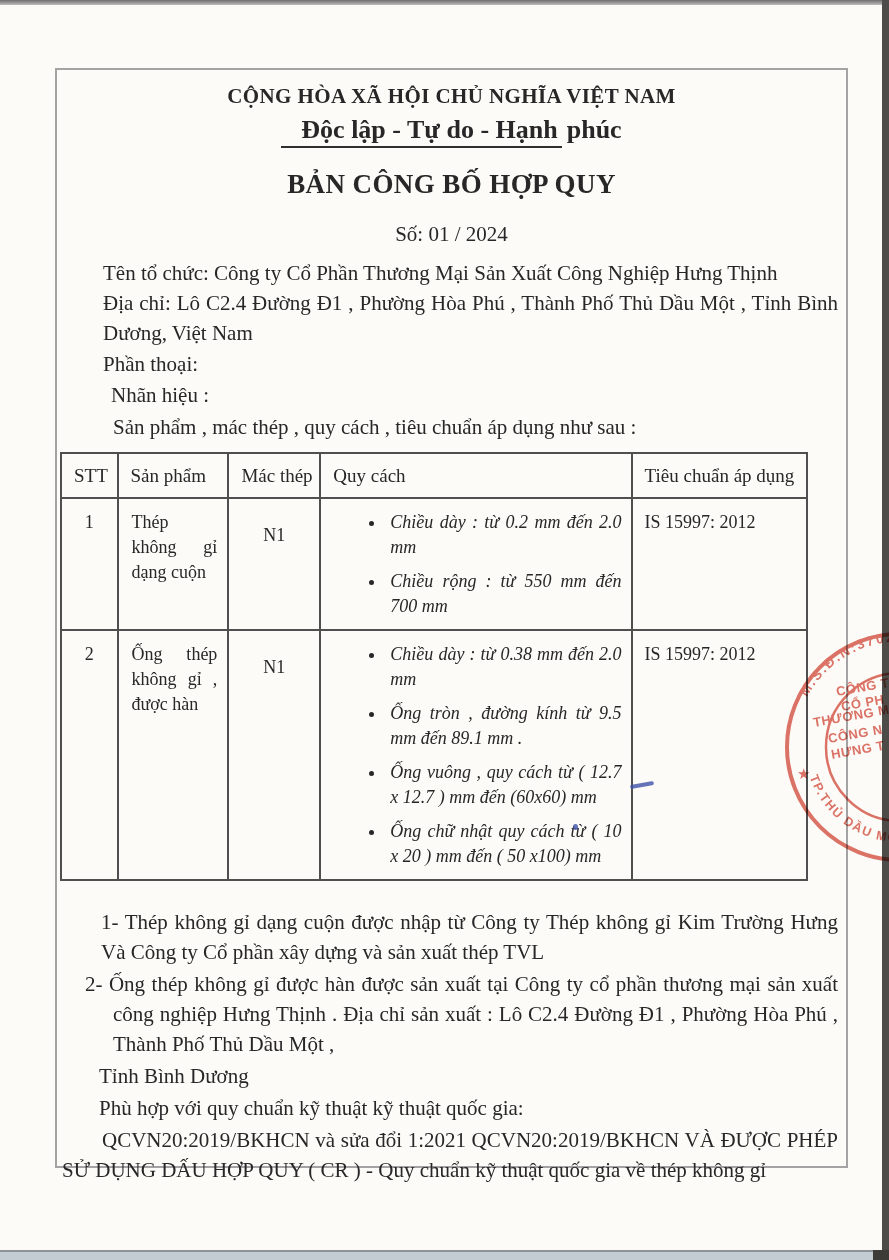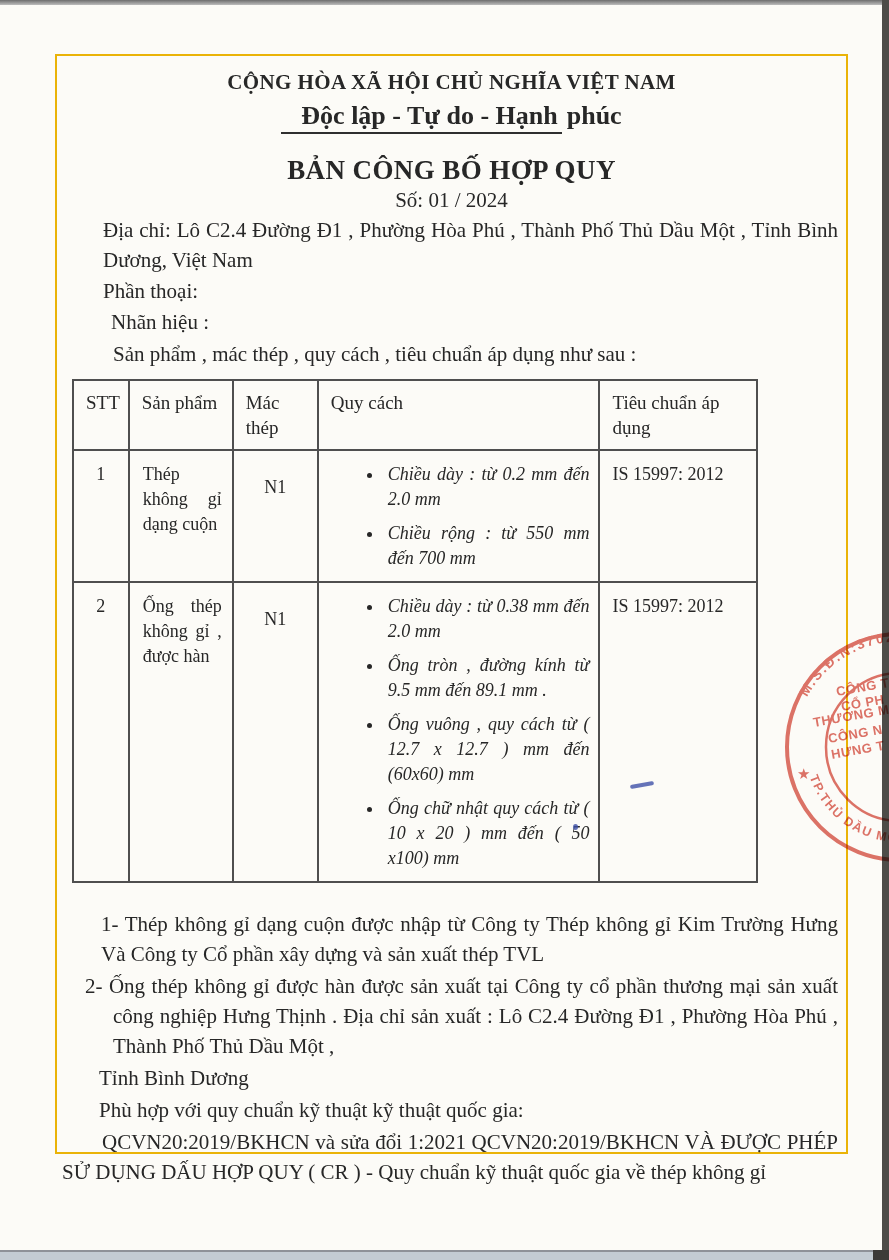--- a/index.html
+++ b/index.html
@@ -11,43 +11,43 @@
   }
   
   .edge-top    { position:absolute; top:0; left:0; right:0; height:5px;
                  background:linear-gradient(#6e6e6e,#bdbdbd); }
   .edge-right  { position:absolute; top:0; right:0; width:7px; bottom:8px; background:#4d4c48; }
   .edge-bottom { position:absolute; left:0; right:0; bottom:0; height:8px;
                  background:#c3ccd3; border-top:2px solid #8e9298; }
   .edge-corner { position:absolute; right:0; bottom:0; width:16px; height:10px; background:#3c3b38; }
 
   
-  .frame { position:absolute; left:55px; top:54px; width:789px; height:1096px;
-           border:2px solid #eab308; }
+  .frame { position:absolute; left:55px; top:68px; width:789px; height:1096px;
+           border:2px solid #a3a3a3; }
 
   .nat-header { text-align:center; margin-top:11px; }
   .nat-line1  { font-size:21px; font-weight:bold; letter-spacing:.4px; }
   .nat-line2  { font-size:26px; font-weight:bold; margin-top:4px; }
   .motto-underline { border-bottom:2.5px solid #2f2f2f; padding:0 4px 2px 20px; }
   .motto-tail { margin-left:5px; }
 
   .doc-title  { text-align:center; font-size:27px; font-weight:bold; margin-top:24px; letter-spacing:.4px; }
-  .doc-number { text-align:center; font-size:21px; margin-top:0; }
+  .doc-number { text-align:center; font-size:21px; margin-top:20px; }
 
   .bodytext { font-size:21px; line-height:30px; }
   p { margin:0; }
   .p-org      { margin:9px 10px 0 46px; text-align:justify; }
   .p-addr     { margin:0 8px  0 46px; text-align:justify; }
   .p-phone    { margin:1px 0 0 46px; }
   .p-product  { margin:2px 0 0 54px; }
   .p-brand    { margin:1px 0 0 54px; }
   .p-intro    { margin:2px 0 0 56px; }
   .bold { font-weight:bold; }
 
-  table.spec { margin:10px 0 0 15px; border-collapse:collapse; width:686px;
+  table.spec { margin:10px 0 0 3px; border-collapse:collapse; width:748px;
                font-size:18px; line-height:25px; }
   table.spec th, table.spec td { border:2px solid #4f4f4f; vertical-align:top; }
   table.spec th { font-weight:normal; text-align:left; font-size:19px; padding:9px 4px 9px 12px; }
   th.h-stt { text-align:center; padding-left:4px; }
   .td-stt { text-align:center; padding-top:11px; }
   .td-sp  { padding:11px 10px 0 13px; text-align:justify; }
   .td-mt  { text-align:center; padding-top:24px; }
   .td-qc ul { margin:10px 8px 8px 64px; padding:0;font-style:italic; }
   .td-qc li { margin-bottom:9px; text-align:justify; padding-left:4px; }
   .td-tc  { padding:11px 6px 0 12px; }
@@ -90,20 +90,21 @@
     <div class="nat-header">
       <div class="nat-line1">CỘNG HÒA XÃ HỘI CHỦ NGHĨA VIỆT NAM</div>
       <div class="nat-line2">
         <span class="motto-underline">Độc lập - Tự do - Hạnh</span><span class="motto-tail">phúc</span>
       </div>
     </div>
 
     <div class="doc-title">BẢN CÔNG BỐ HỢP QUY</div>
     <div class="doc-number">Số: 01 / 2024</div>
 
+    <p class="p-org">Tên tổ chức: Công ty Cổ Phần Thương Mại Sản Xuất Công Nghiệp Hưng Thịnh</p>
     <p class="p-addr">Địa chỉ: Lô C2.4 Đường Đ1 , Phường Hòa Phú , Thành Phố Thủ Dầu Một , Tỉnh Bình Dương, Việt Nam</p>
     <p class="p-phone">Phần thoại:</p>
     <p class="p-brand">Nhãn hiệu :</p>
     <p class="p-intro">Sản phẩm , mác thép , quy cách , tiêu chuẩn áp dụng như sau :</p>
 
     <table class="spec">
       <colgroup>
         <col style="width:57px">
           <col style="width:115px">
           <col style="width:96px">

